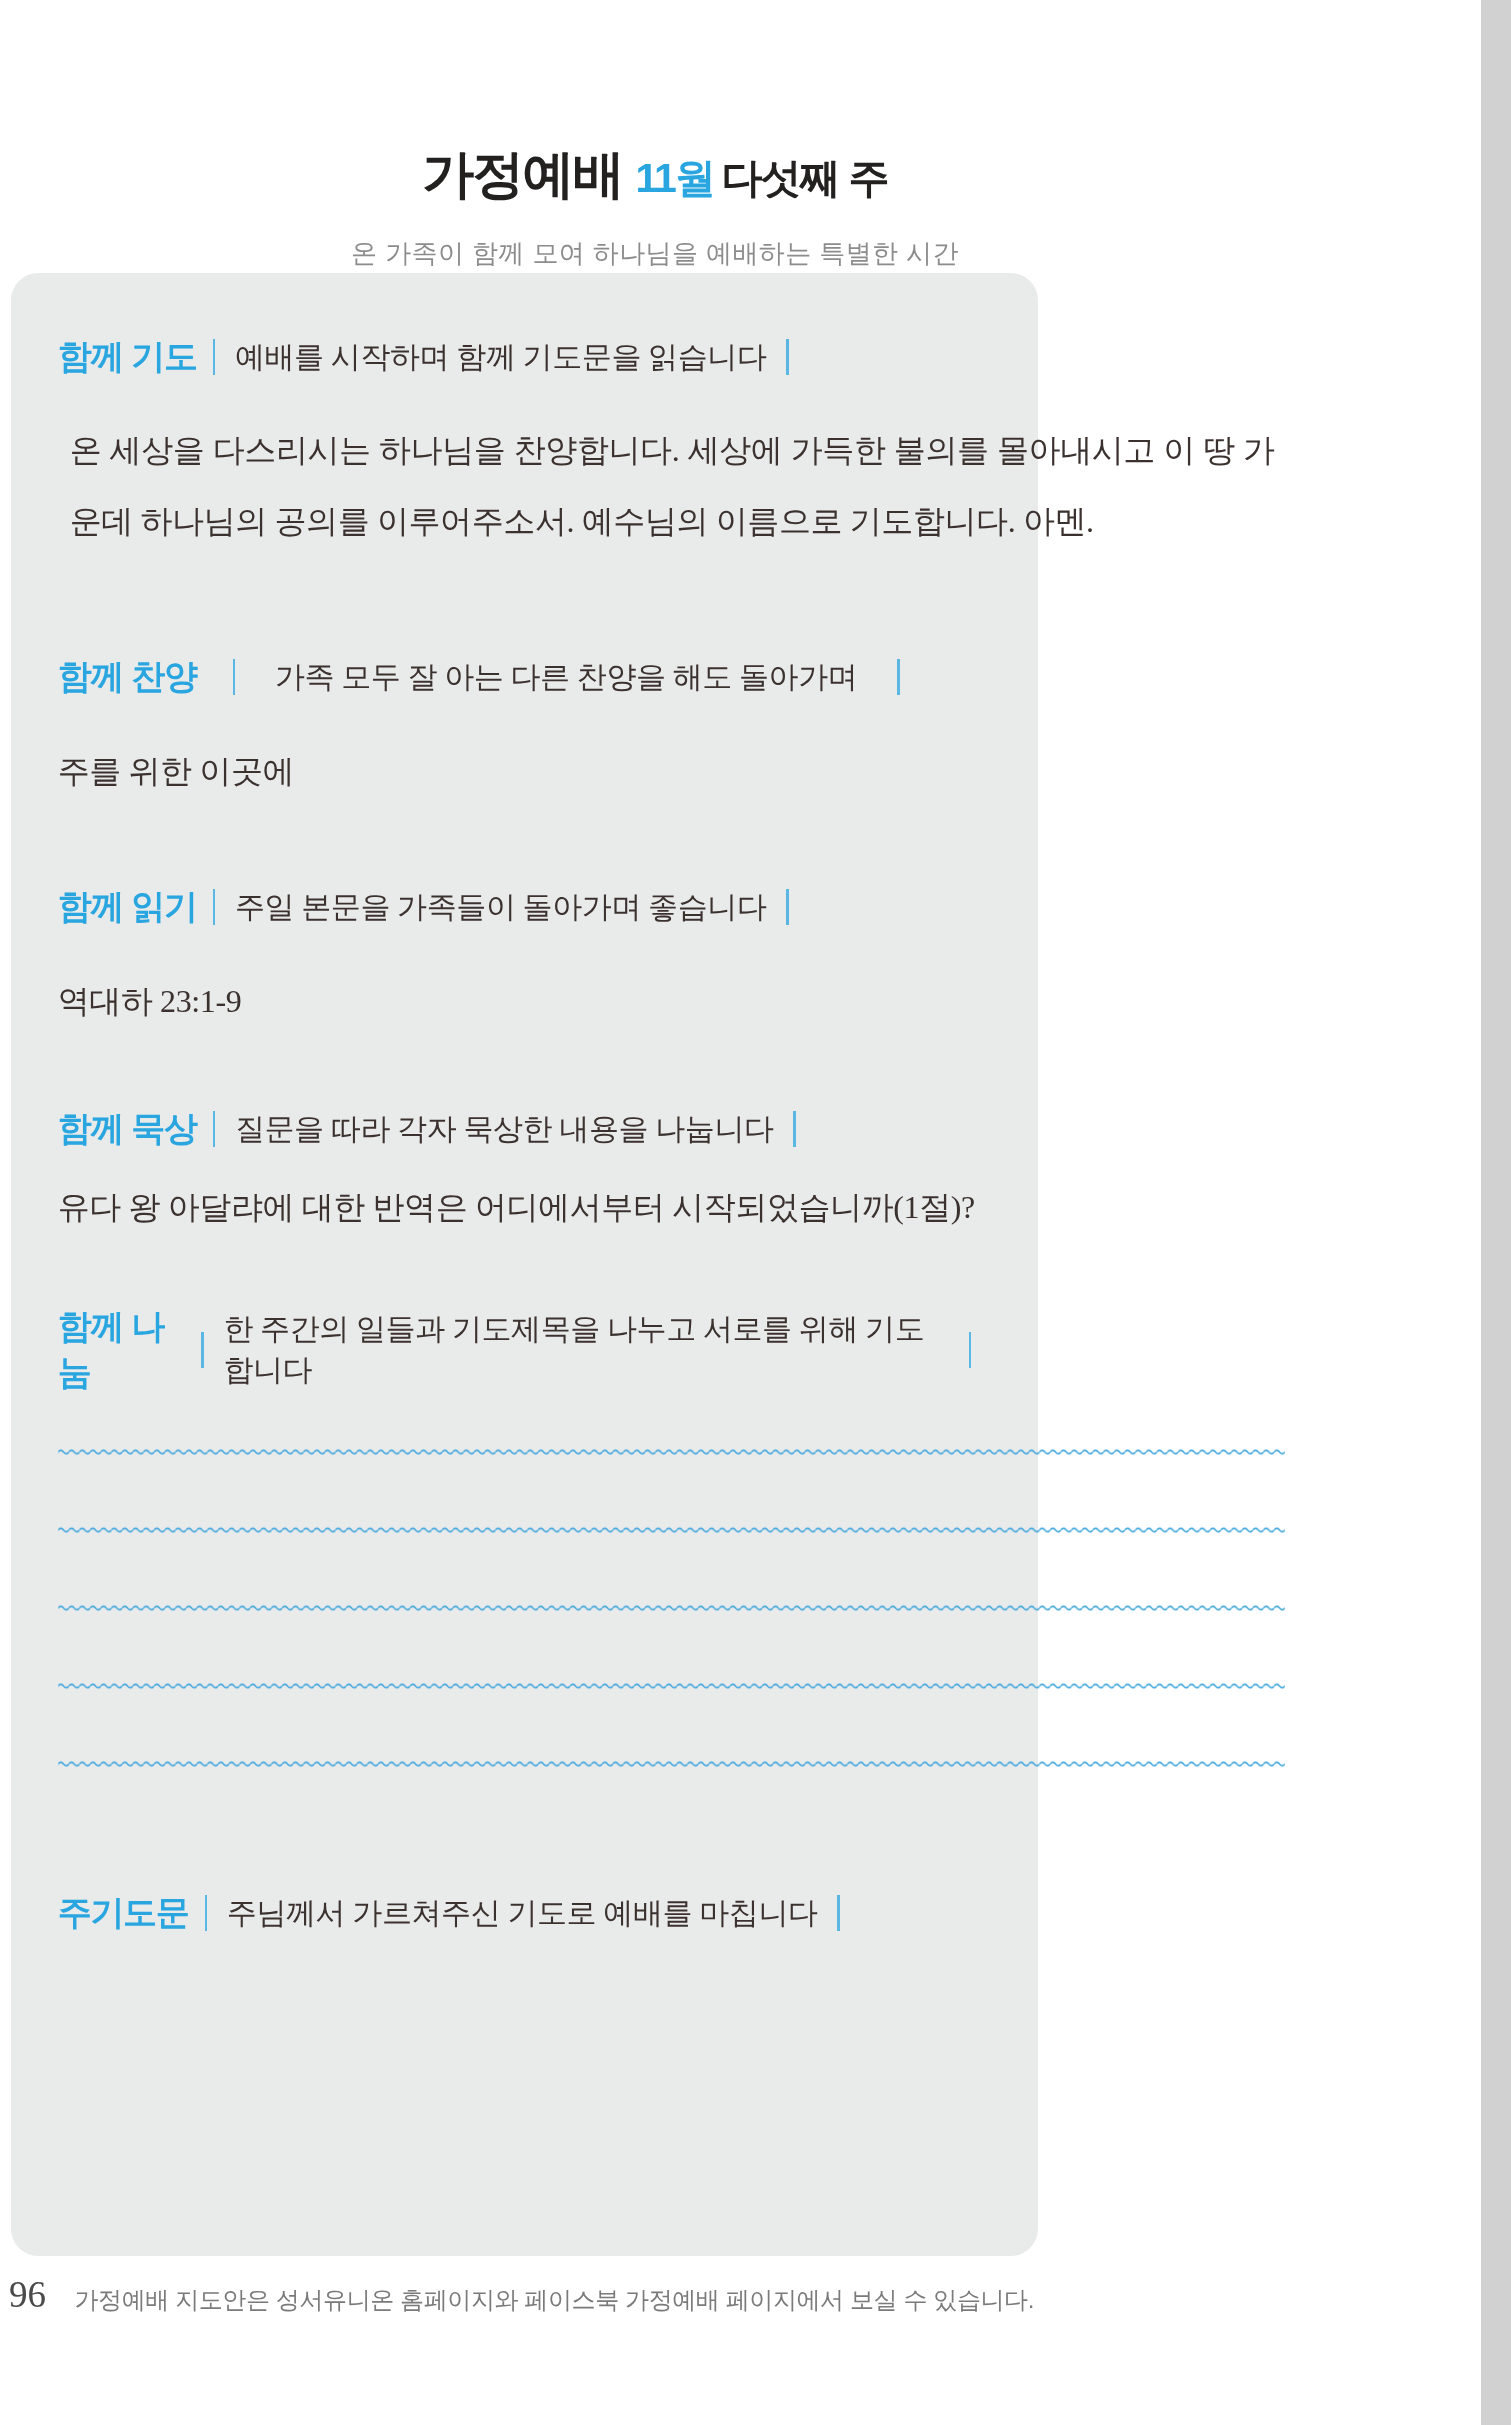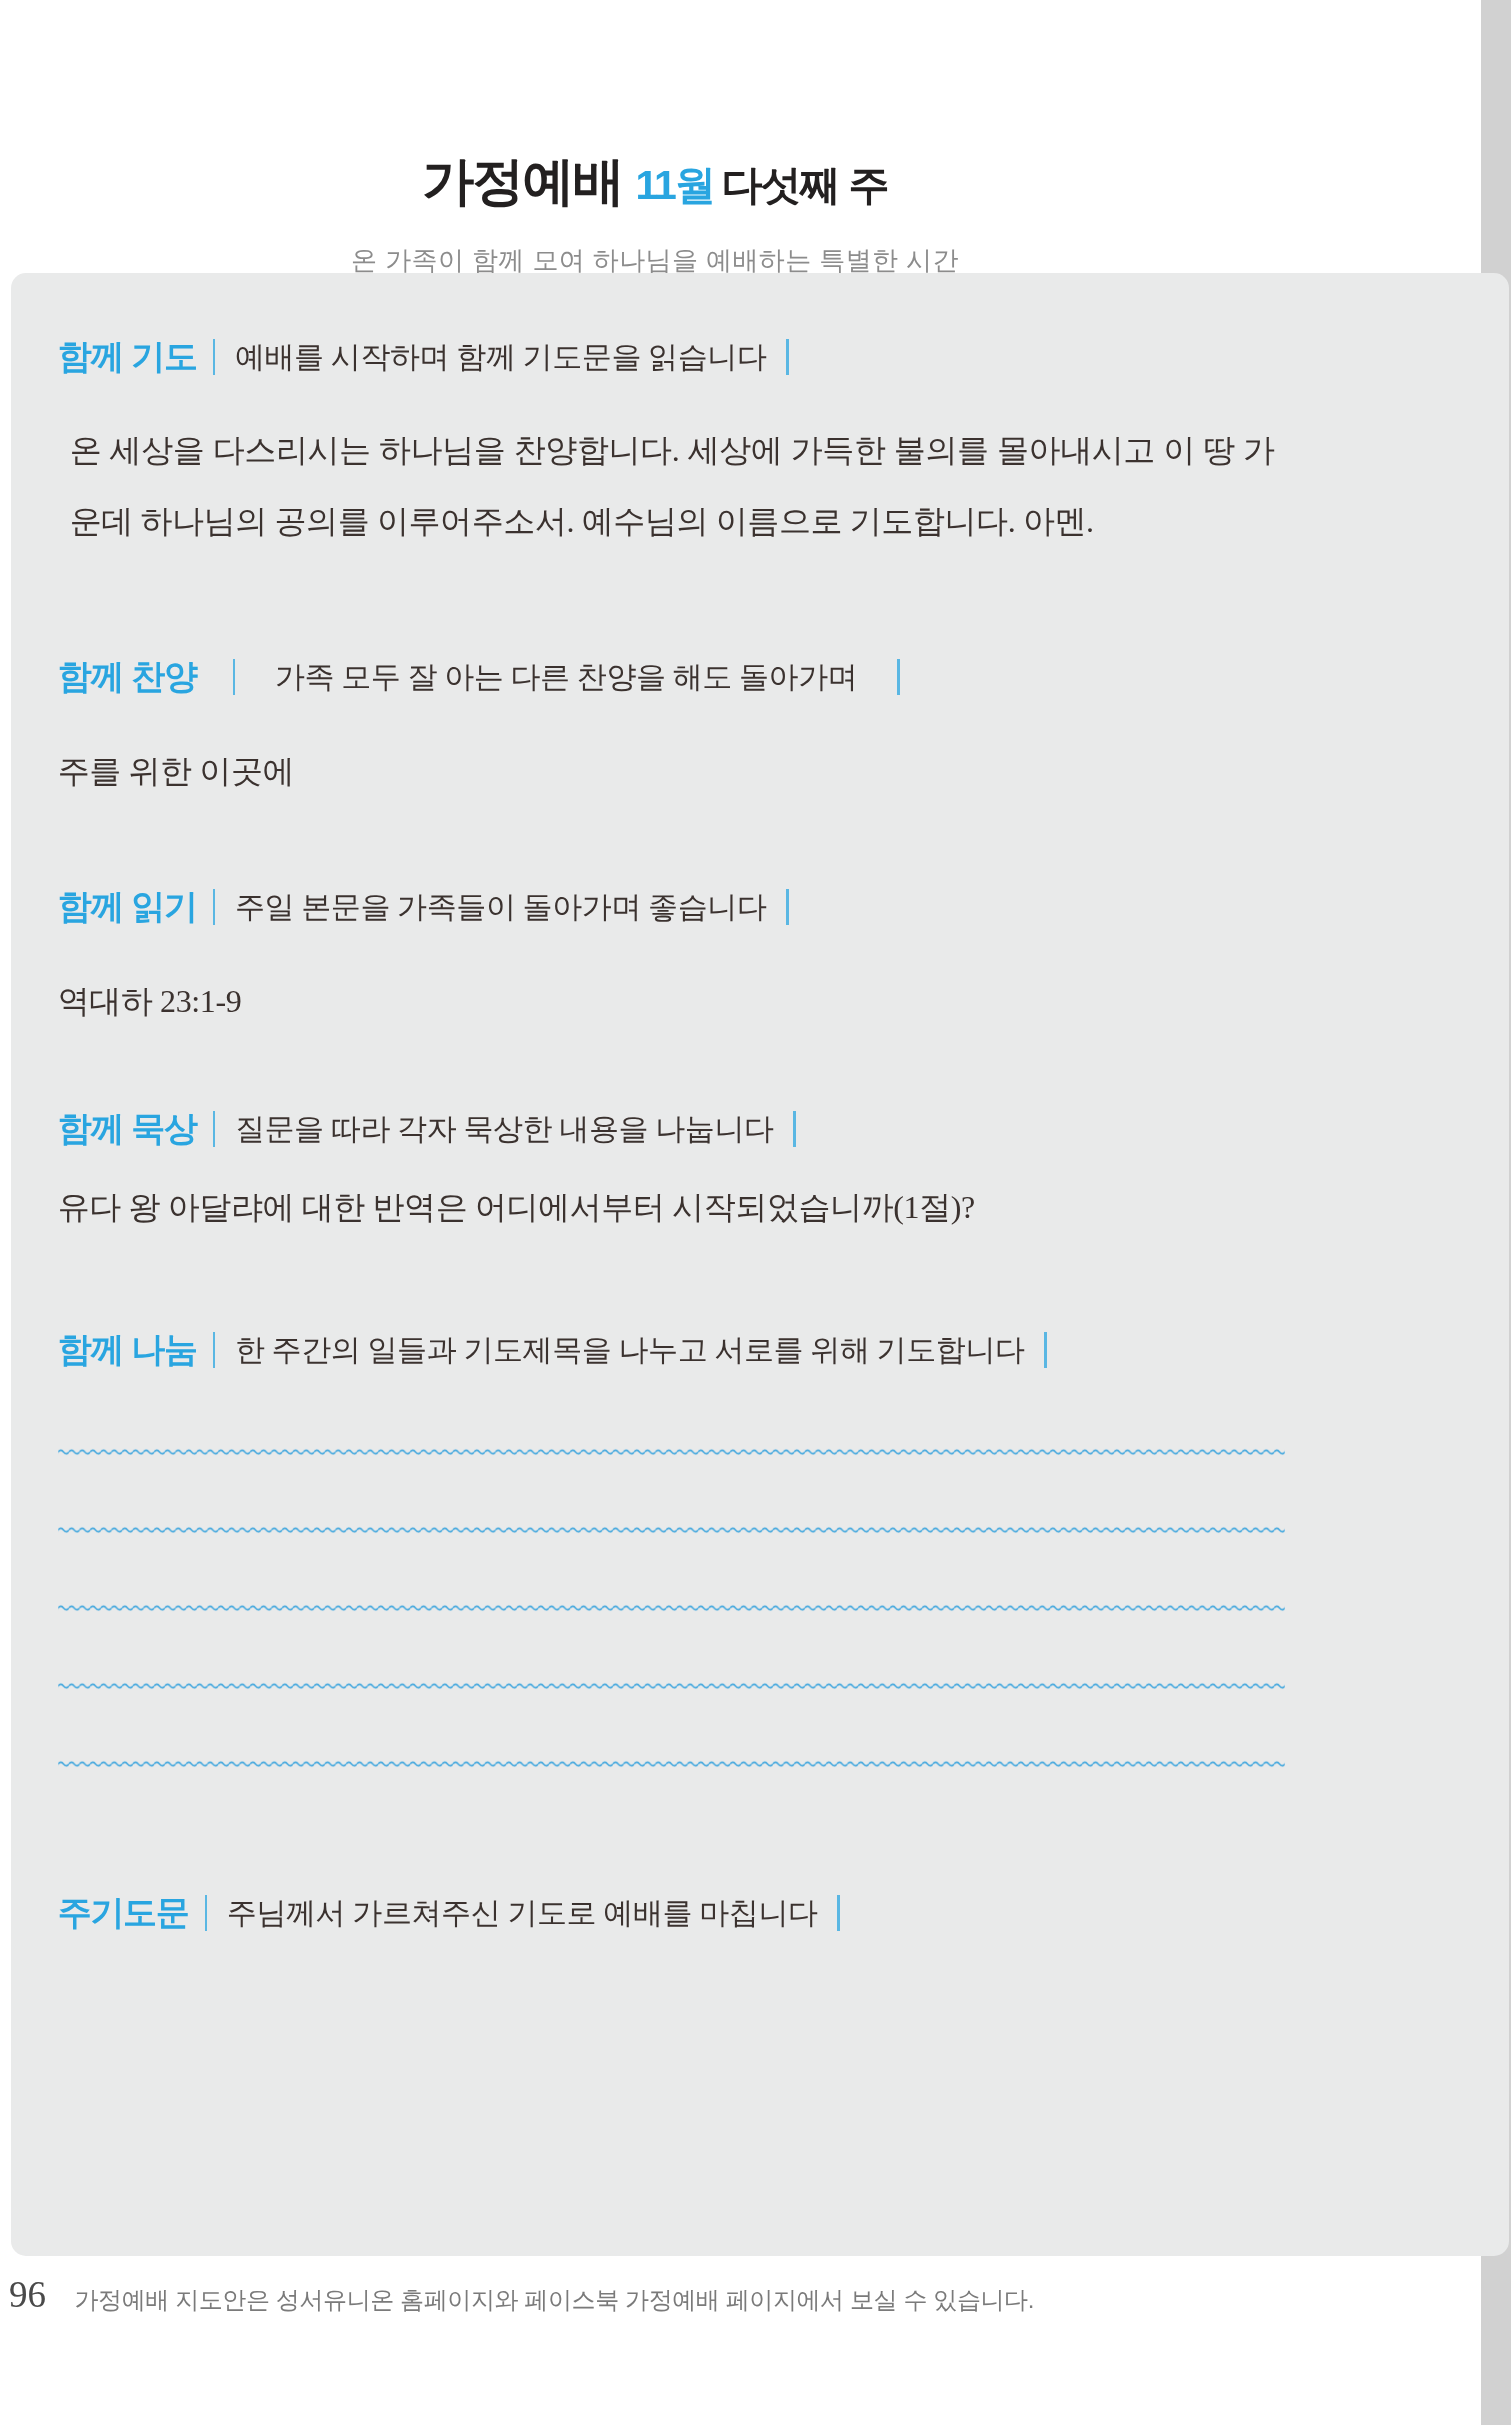--- a/index.html
+++ b/index.html
@@ -24,42 +24,42 @@
   .edge-band{
     position:absolute;right:0;top:0;width:31px;height:2426px;
     background:var(--edge_band);
   }
   
   .masthead{
     position:absolute;left:0;top:140px;width:1310px;
     text-align:center;
   }
   .title{
-    margin:7px;
+    margin:0;
     font-weight:800;
     color:var(--title_text);
     letter-spacing:-1.8px;
     line-height:68px;
   }
   .t-main{font-size:52px;}
   .t-month{font-size:41px;color:var(--accent);margin-left:12.4px;}
   .t-week{font-size:41px;margin-left:7.1px;}
   .subtitle{
     margin:19.6px 0 0 0;
     font-size:26px;
     color:var(--subtitle_text);
     letter-spacing:0.4px;
   }
   
   .sheet{
     position:absolute;left:10.7px;top:273px;
-    width:1498px;height:1983px;
+    width:1027px;height:1983px;
     box-sizing:border-box;
     background:var(--box_bg);
-    border-radius:15px;
+    border-radius:27px;
     padding:62px 47px 0 47px;
   }
   .row{
     display:flex;align-items:center;
     height:44px;
   }
   .label{
     font-size:34px;font-weight:800;
     color:var(--accent);
     letter-spacing:-1.3px;

